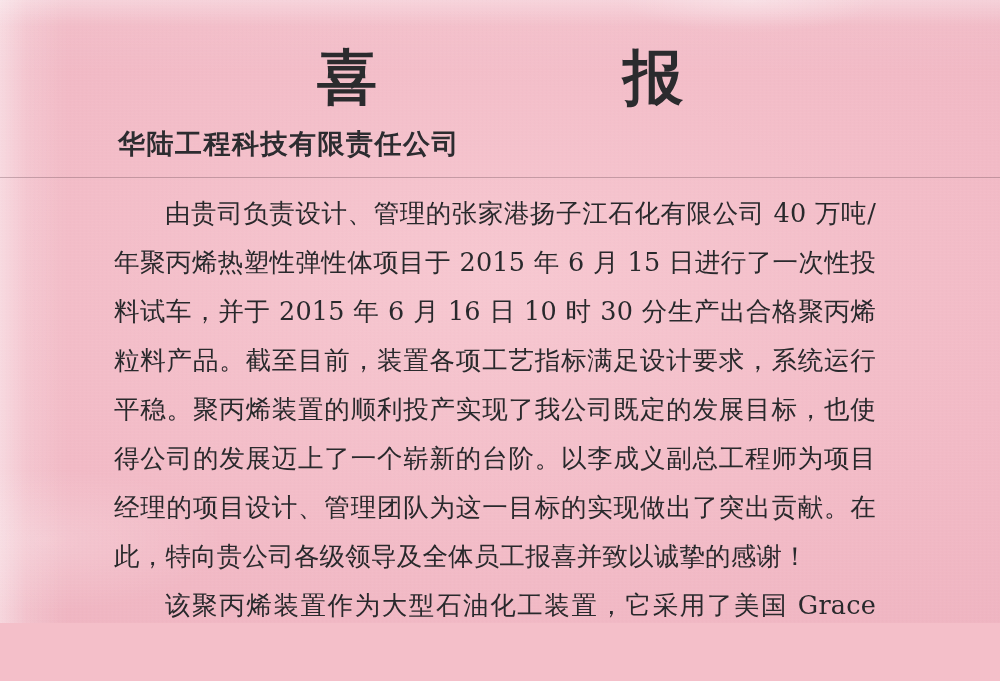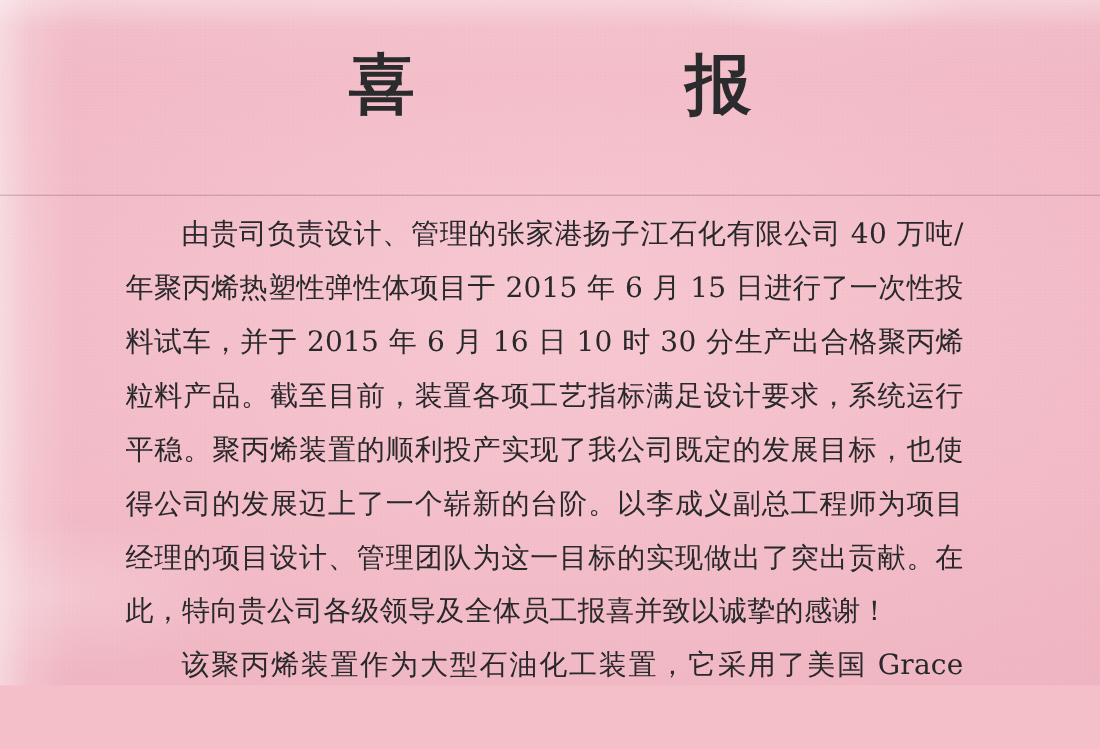--- a/index.html
+++ b/index.html
@@ -140,20 +140,21 @@
 <div class="page">
   <div class="edge-left"></div>
   <div class="edge-top"></div>
   <div class="blotch-a"></div>
   <div class="blotch-b"></div>
 
   <div class="content">
 
     <div class="doc-title">喜　　报</div>
 
+    <div class="company-line">华陆工程科技有限责任公司</div>
 
     <div class="rule"></div>
 
     <div class="body-text">
       <p>由贵司负责设计、管理的张家港扬子江石化有限公司 40 万吨/年聚丙烯热塑性弹性体项目于 2015 年 6 月 15 日进行了一次性投料试车，并于 2015 年 6 月 16 日 10 时 30 分生产出合格聚丙烯粒料产品。截至目前，装置各项工艺指标满足设计要求，系统运行平稳。聚丙烯装置的顺利投产实现了我公司既定的发展目标，也使得公司的发展迈上了一个崭新的台阶。以李成义副总工程师为项目经理的项目设计、管理团队为这一目标的实现做出了突出贡献。在此，特向贵公司各级领导及全体员工报喜并致以诚挚的感谢！</p>
       <p>该聚丙烯装置作为大型石油化工装置，它采用了美国 Grace 公司 Unipol 专利技术。该装置生产聚丙烯热塑性弹性体等高端聚丙烯，</p>
     </div>
 
   </div>
 

